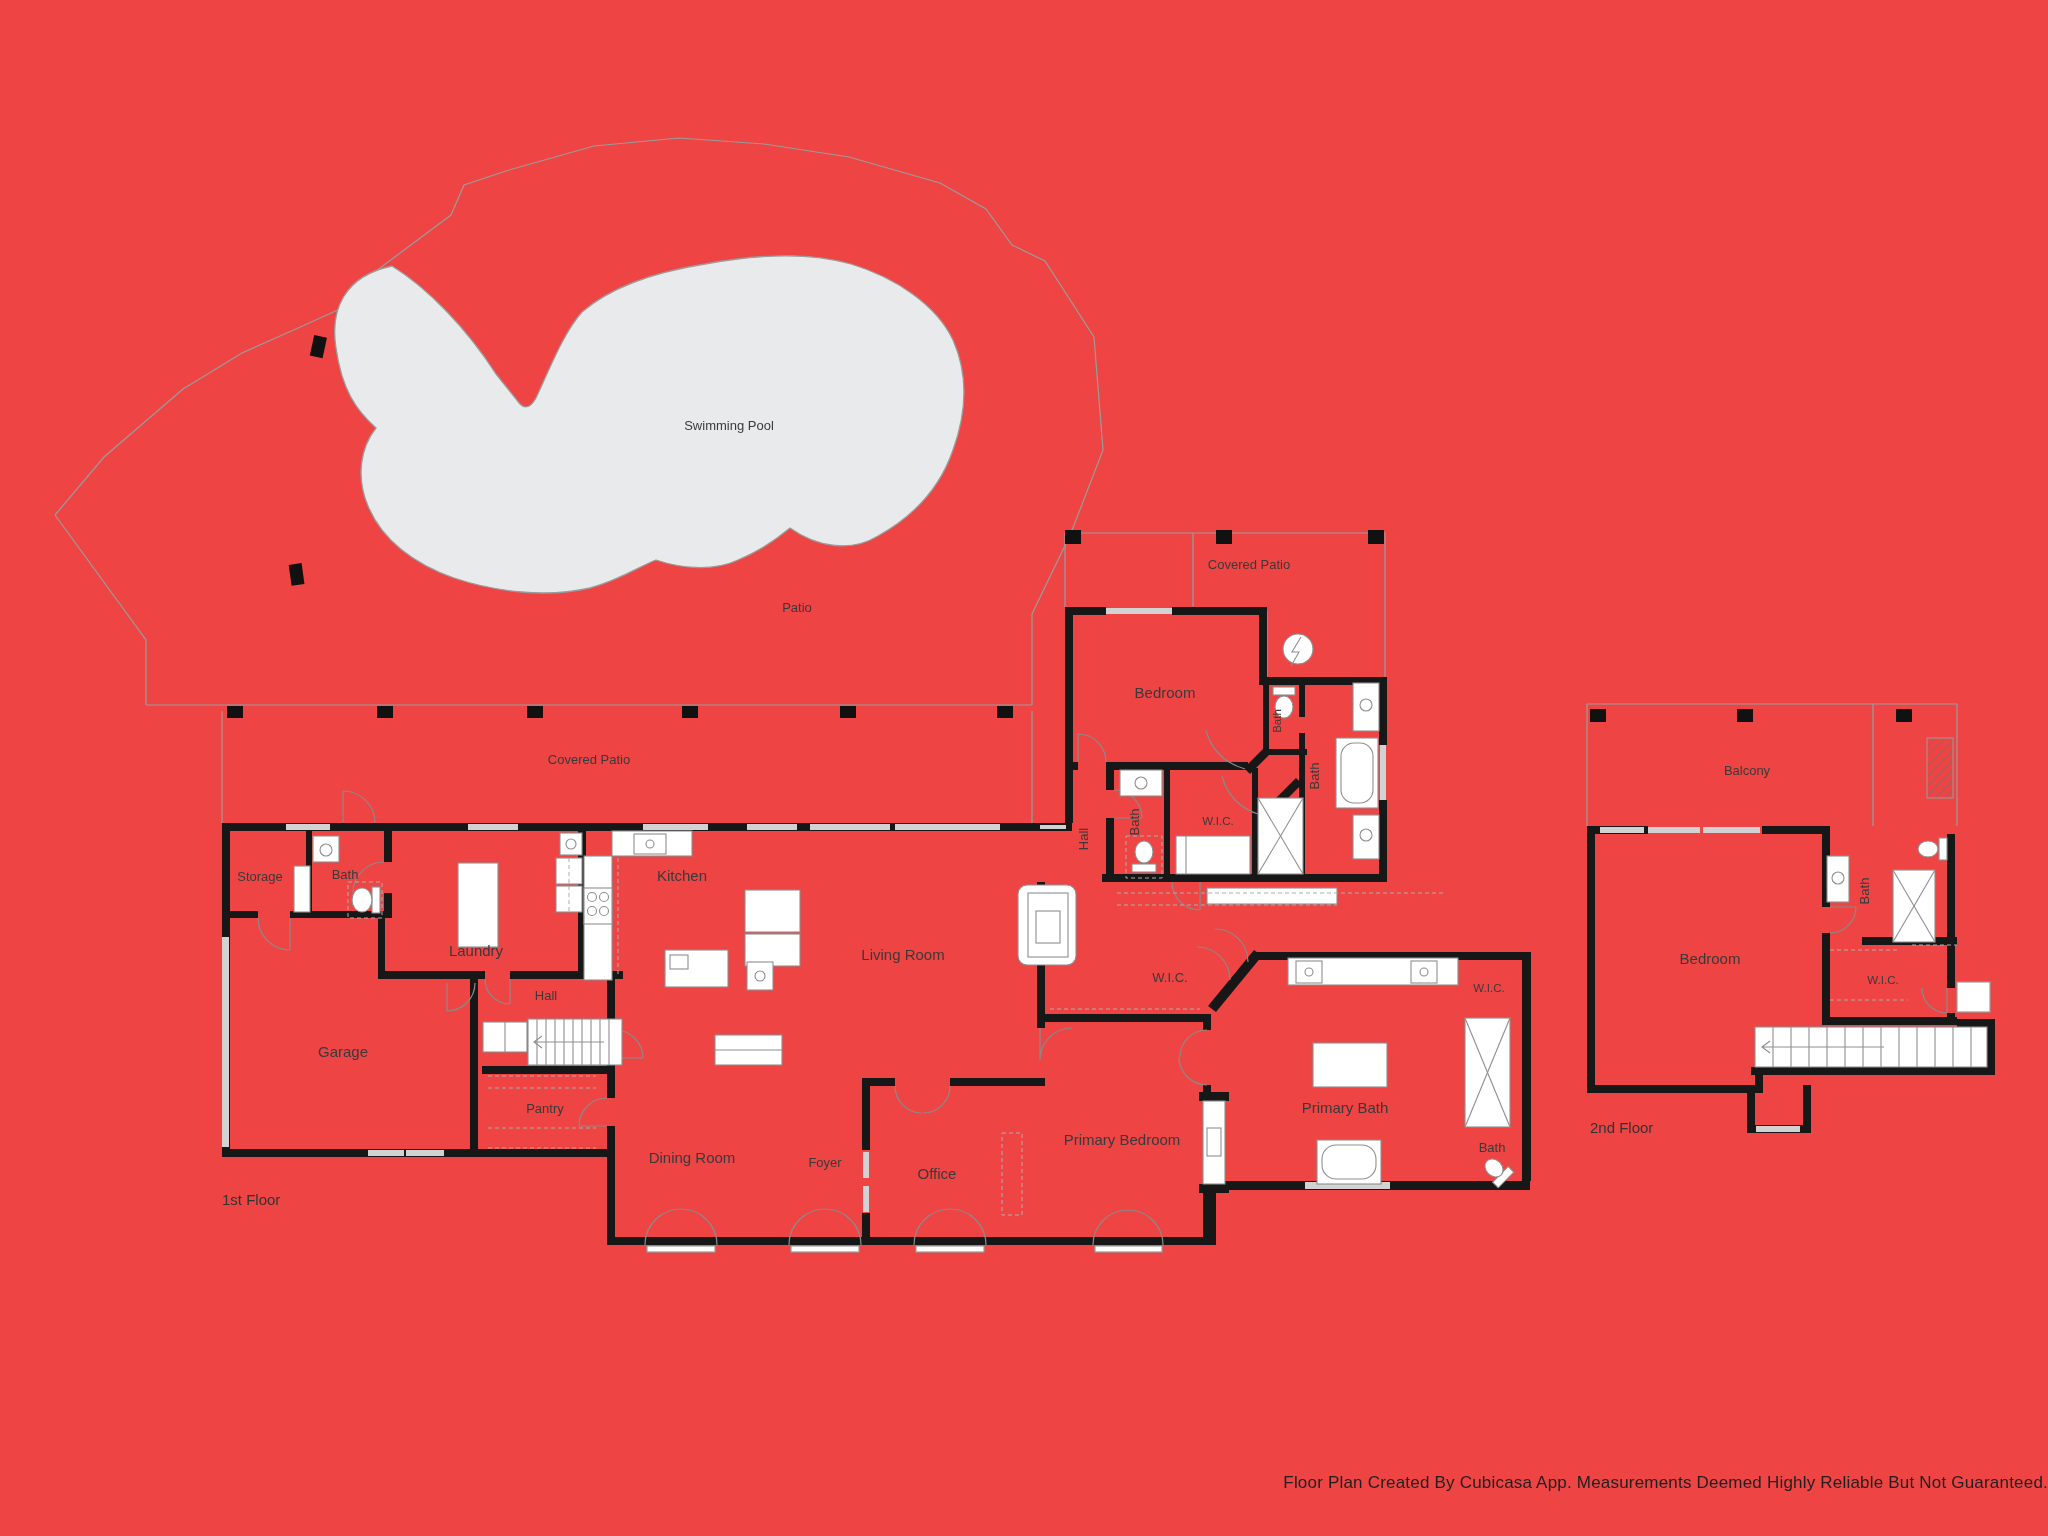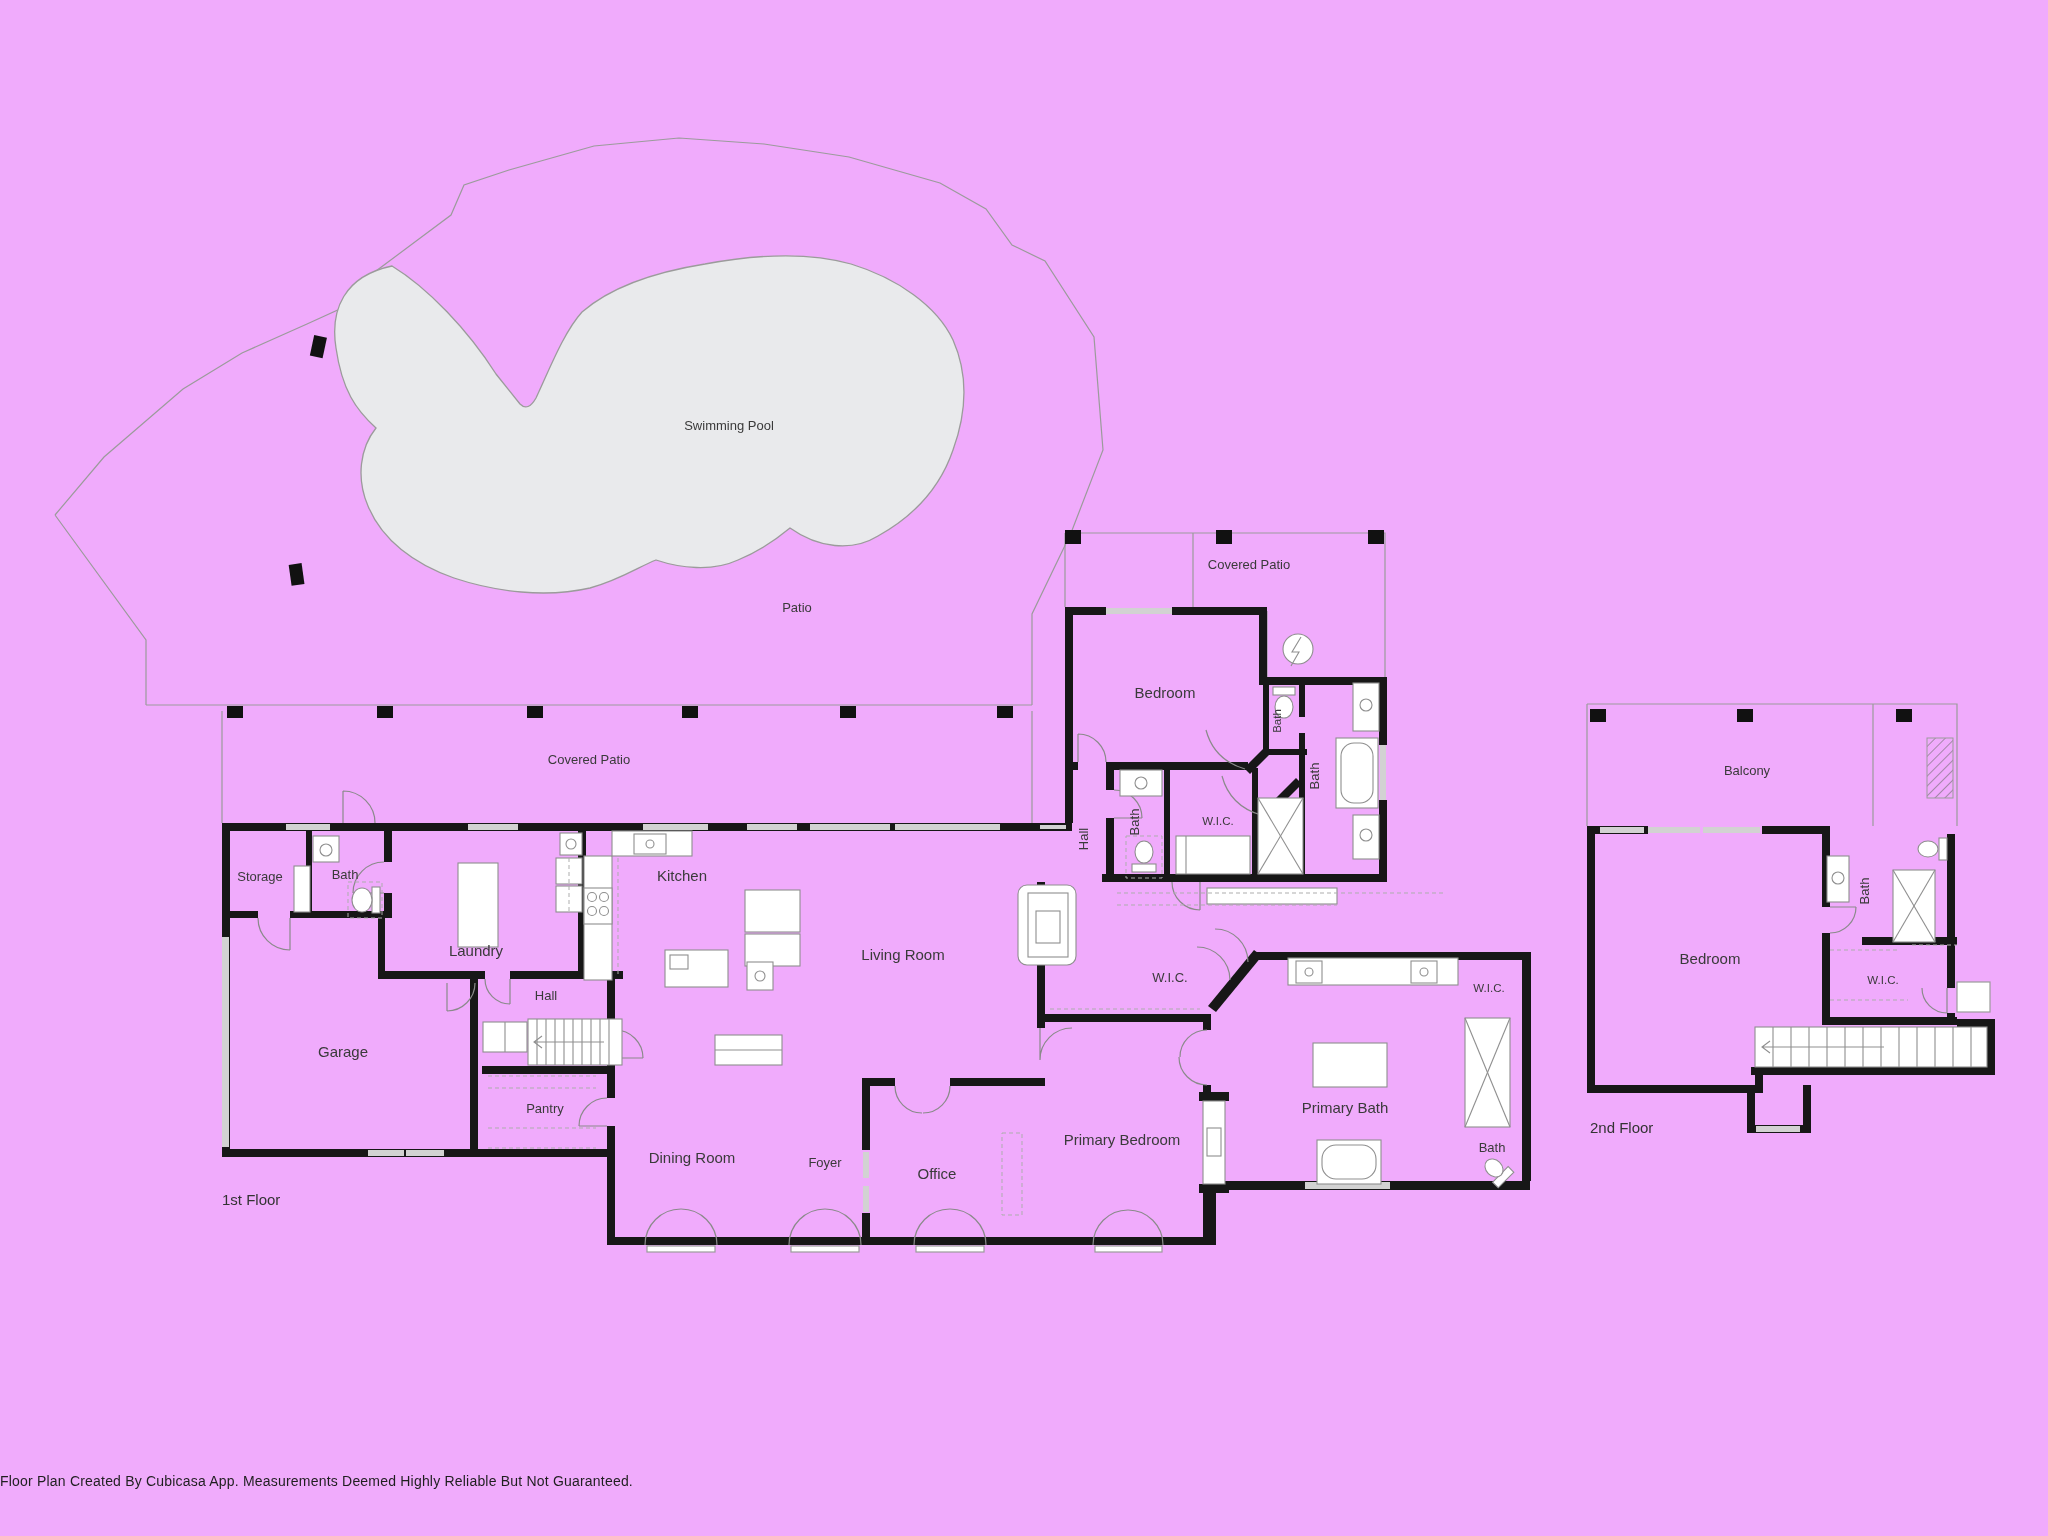--- a/index.html
+++ b/index.html
@@ -1,35 +1,35 @@
 <!DOCTYPE html>
 <html><head>
 <meta charset="utf-8">
 <style>
   html,body{margin:0;padding:0;background:#ffffff;}
-  .canvas{position:relative;width:2048px;height:1536px;background:#f0abfc;overflow:hidden;
+  .canvas{position:relative;width:2048px;height:1536px;background:#ef4444;overflow:hidden;
           font-family:"Liberation Sans",sans-serif;}
   svg{position:absolute;left:0;top:0;}
   .walls path,.walls polygon{fill:#171717;}
   .thin{stroke:#9b9b9b;stroke-width:1.2;fill:none;}
   .thinfill{stroke:#9b9b9b;stroke-width:1.2;fill:#ffffff;}
   .fx rect,.fx circle,.fx ellipse{stroke:#8f8f8f;stroke-width:1.1;fill:#ffffff;}
   .fx path,.fx line{stroke:#8f8f8f;stroke-width:1.1;fill:none;}
   .dash{stroke:#adadad;stroke-width:1;fill:none;stroke-dasharray:4 3;}
   .door path,.door line{stroke:#8a8a8a;stroke-width:1.2;fill:none;}
   .win rect{fill:#d2d2d2;stroke:none;}
   .post rect{fill:#111;stroke:none;}
   .pool{fill:#e9eaec;stroke:#9b9b9b;stroke-width:1.3;}
   text{fill:#3a3a3a;}
   .lbl{font-size:15px;}
   .lbl-sm{font-size:13px;}
   .lbl-xs{font-size:11.5px;}
   .lbl-floor{font-size:15px;fill:#333;}
-  .footer{position:absolute;left:0;top:1473px;width:100%;text-align:left;
-          font-size:14px;color:#1f1f1f;letter-spacing:.2px;}
+  .footer{position:absolute;left:0;top:1473px;width:100%;text-align:right;
+          font-size:17px;color:#1f1f1f;letter-spacing:.2px;}
 </style>
 </head>
 <body>
 
 <div class="canvas">
 <svg width="2048" height="1536" viewBox="0 0 2048 1536">
   <defs>
     <pattern id="hatch" patternUnits="userSpaceOnUse" width="7" height="7" patternTransform="rotate(45)">
       <line x1="0" y1="0" x2="0" y2="7" stroke="#6e6e6e" stroke-width="1.2"></line>
     </pattern>

